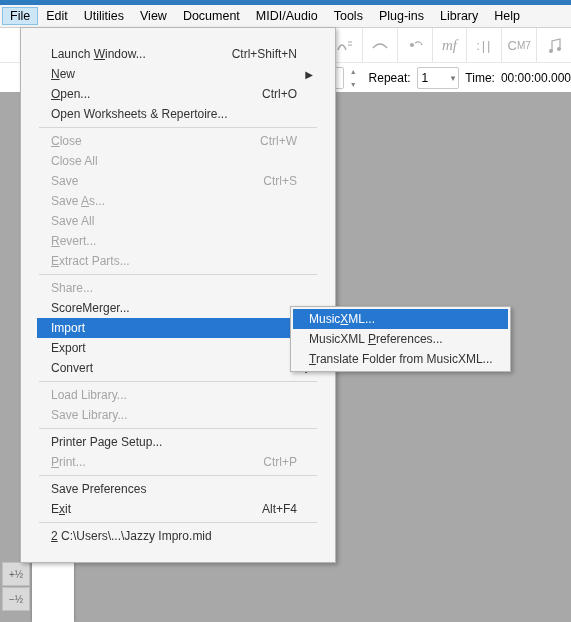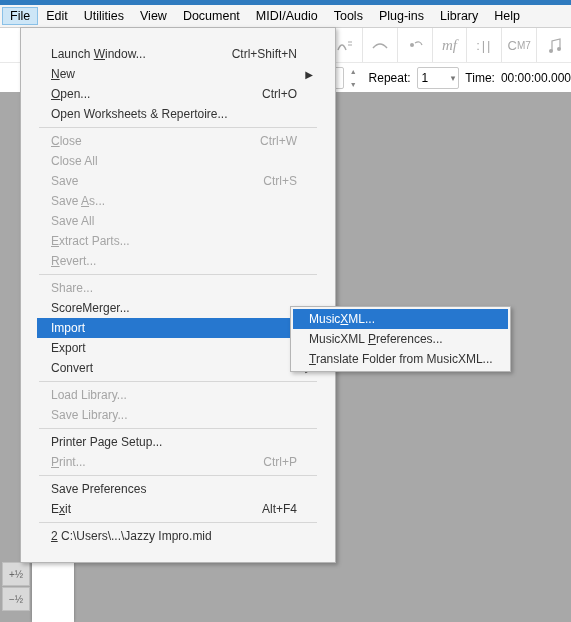--- a/index.html
+++ b/index.html
@@ -303,24 +303,24 @@
       <span>Save</span>
         <span class="shortcut">Ctrl+S</span>
     </div>
     <div class="ditem disabled">
       <span>Save <u>A</u>s...</span>
     </div>
     <div class="ditem disabled">
       <span>Save All</span>
     </div>
     <div class="ditem disabled">
+      <span><u>R</u>evert...</span>
+    </div>
+    <div class="ditem disabled">
       <span><u>E</u>xtract Parts...</span>
-    </div>
-    <div class="ditem disabled">
-      <span><u>R</u>evert...</span>
     </div>
     <div class="dsep"></div>
     <div class="ditem disabled">
       <span>Share...</span>
     </div>
     <div class="ditem">
       <span>ScoreMerger...</span>
     </div>
     <div class="ditem hover">
       <span>Import</span>

